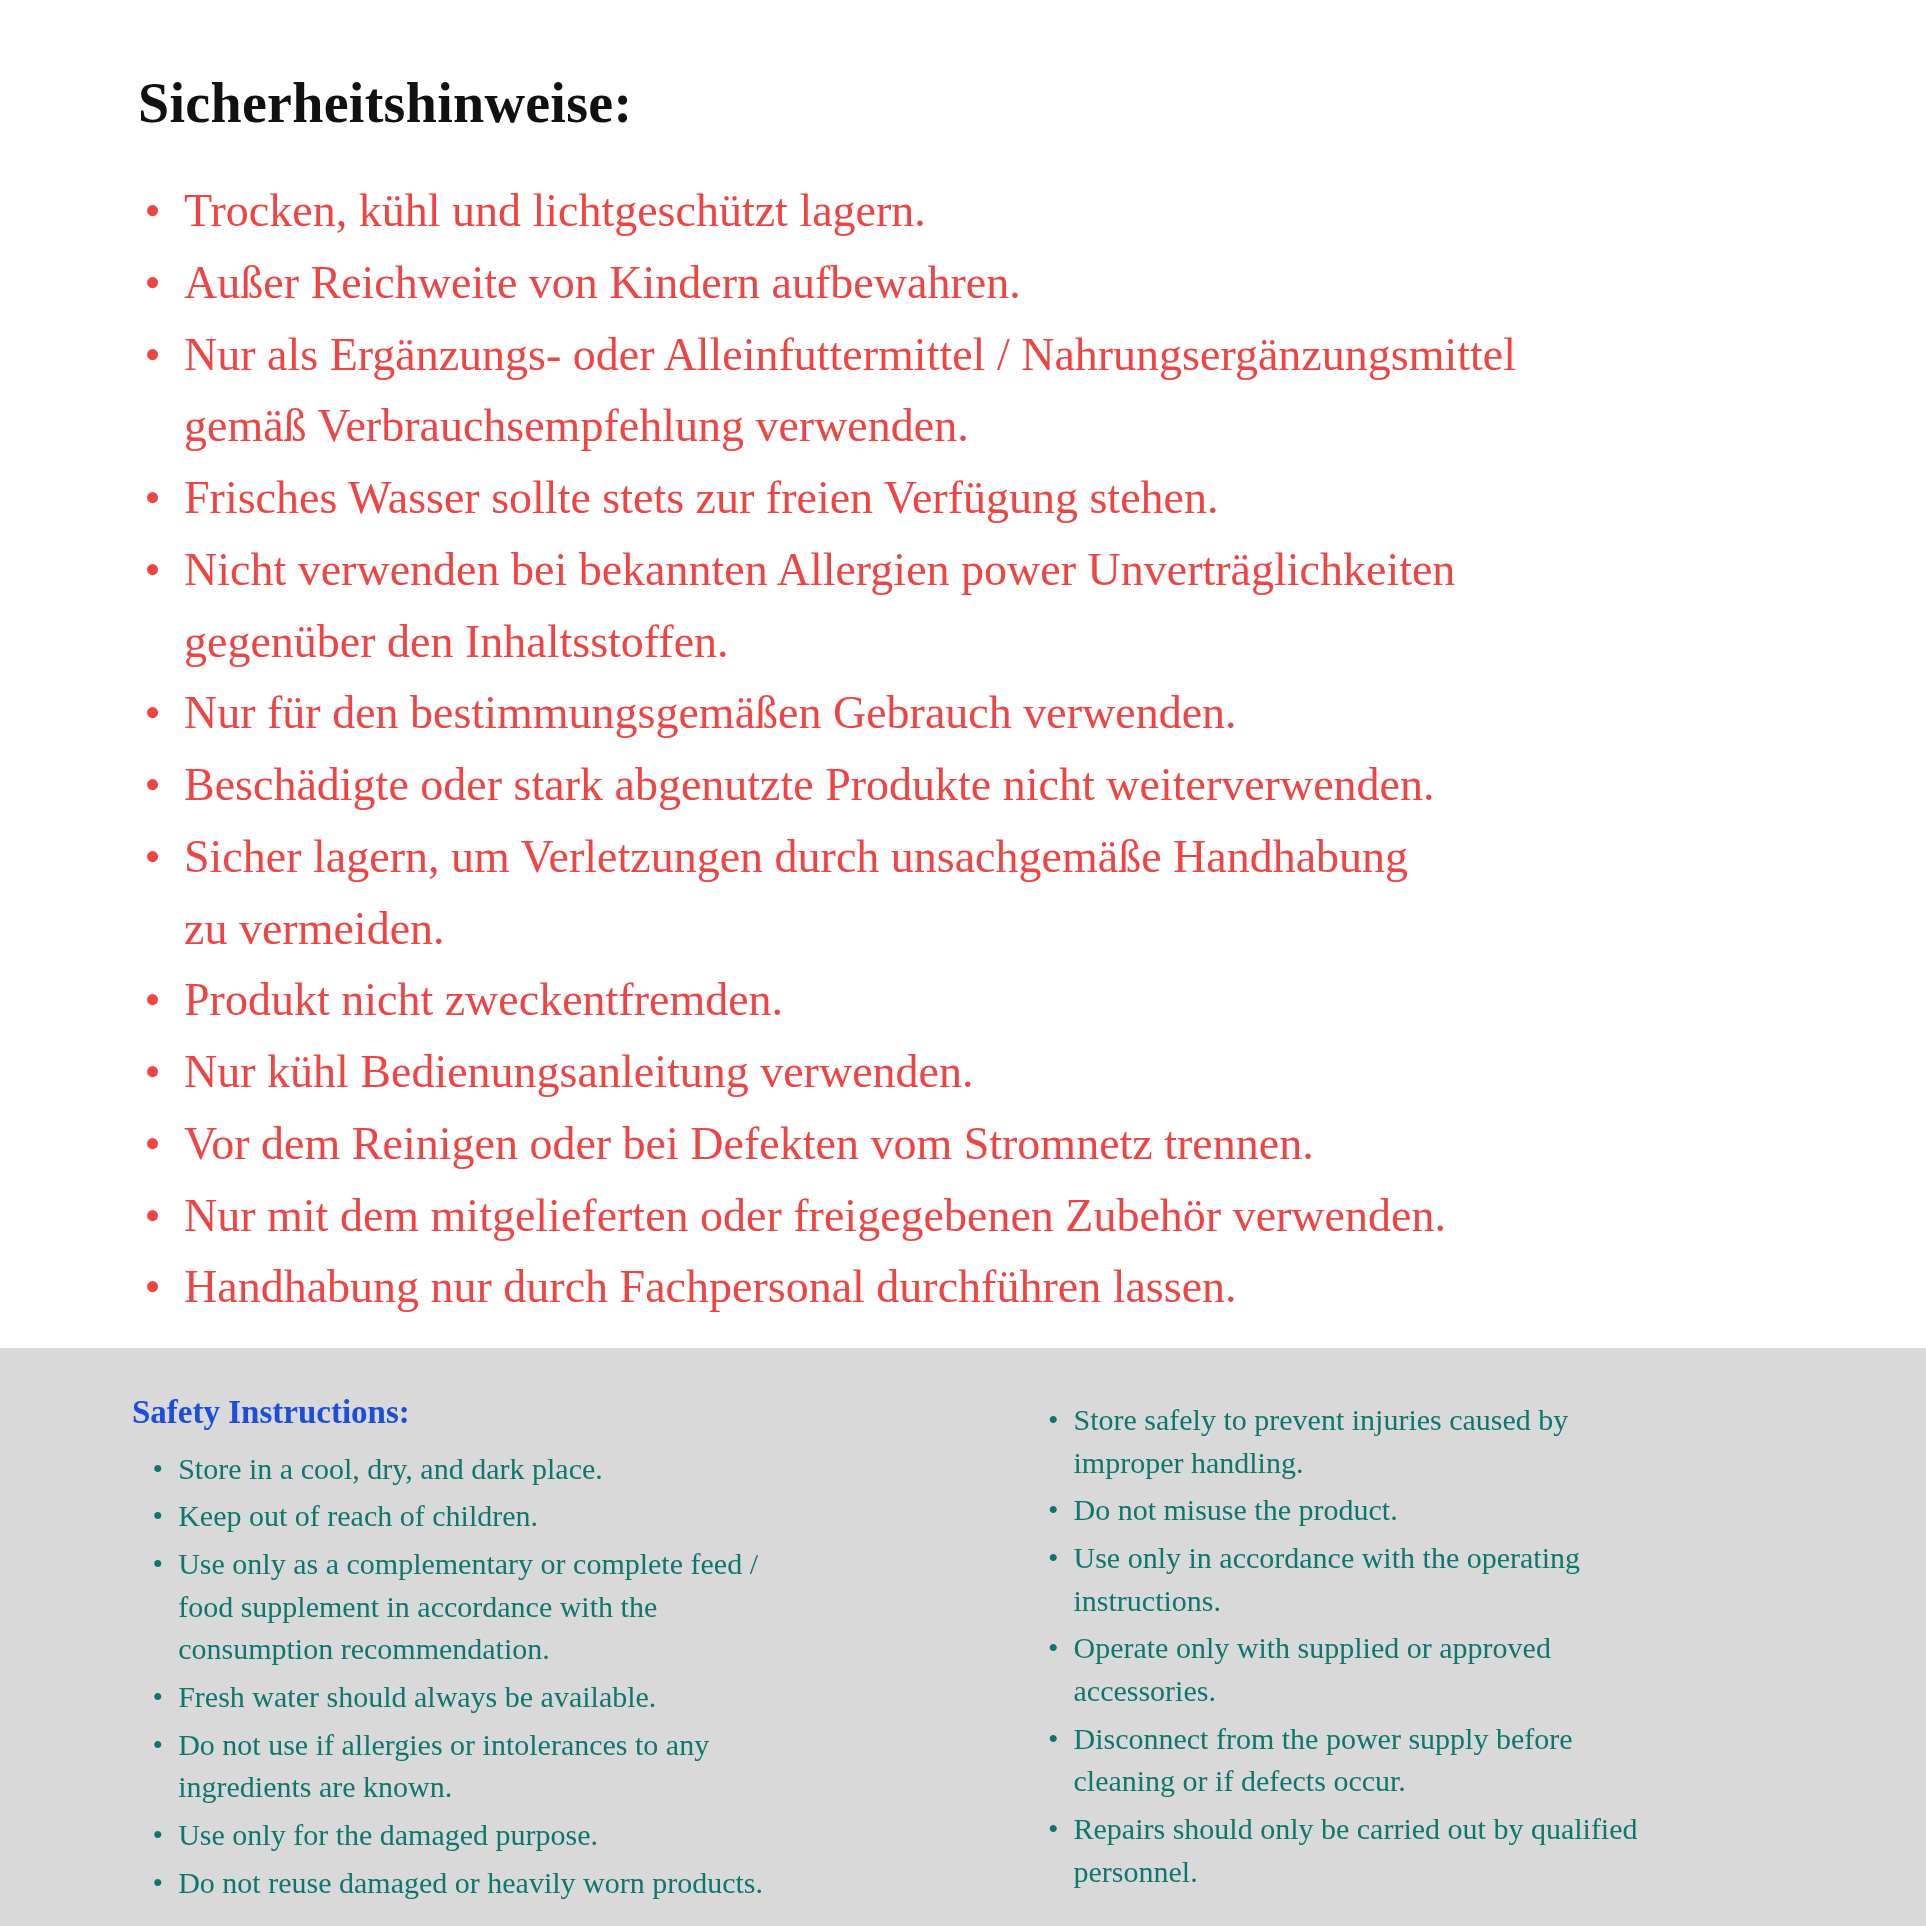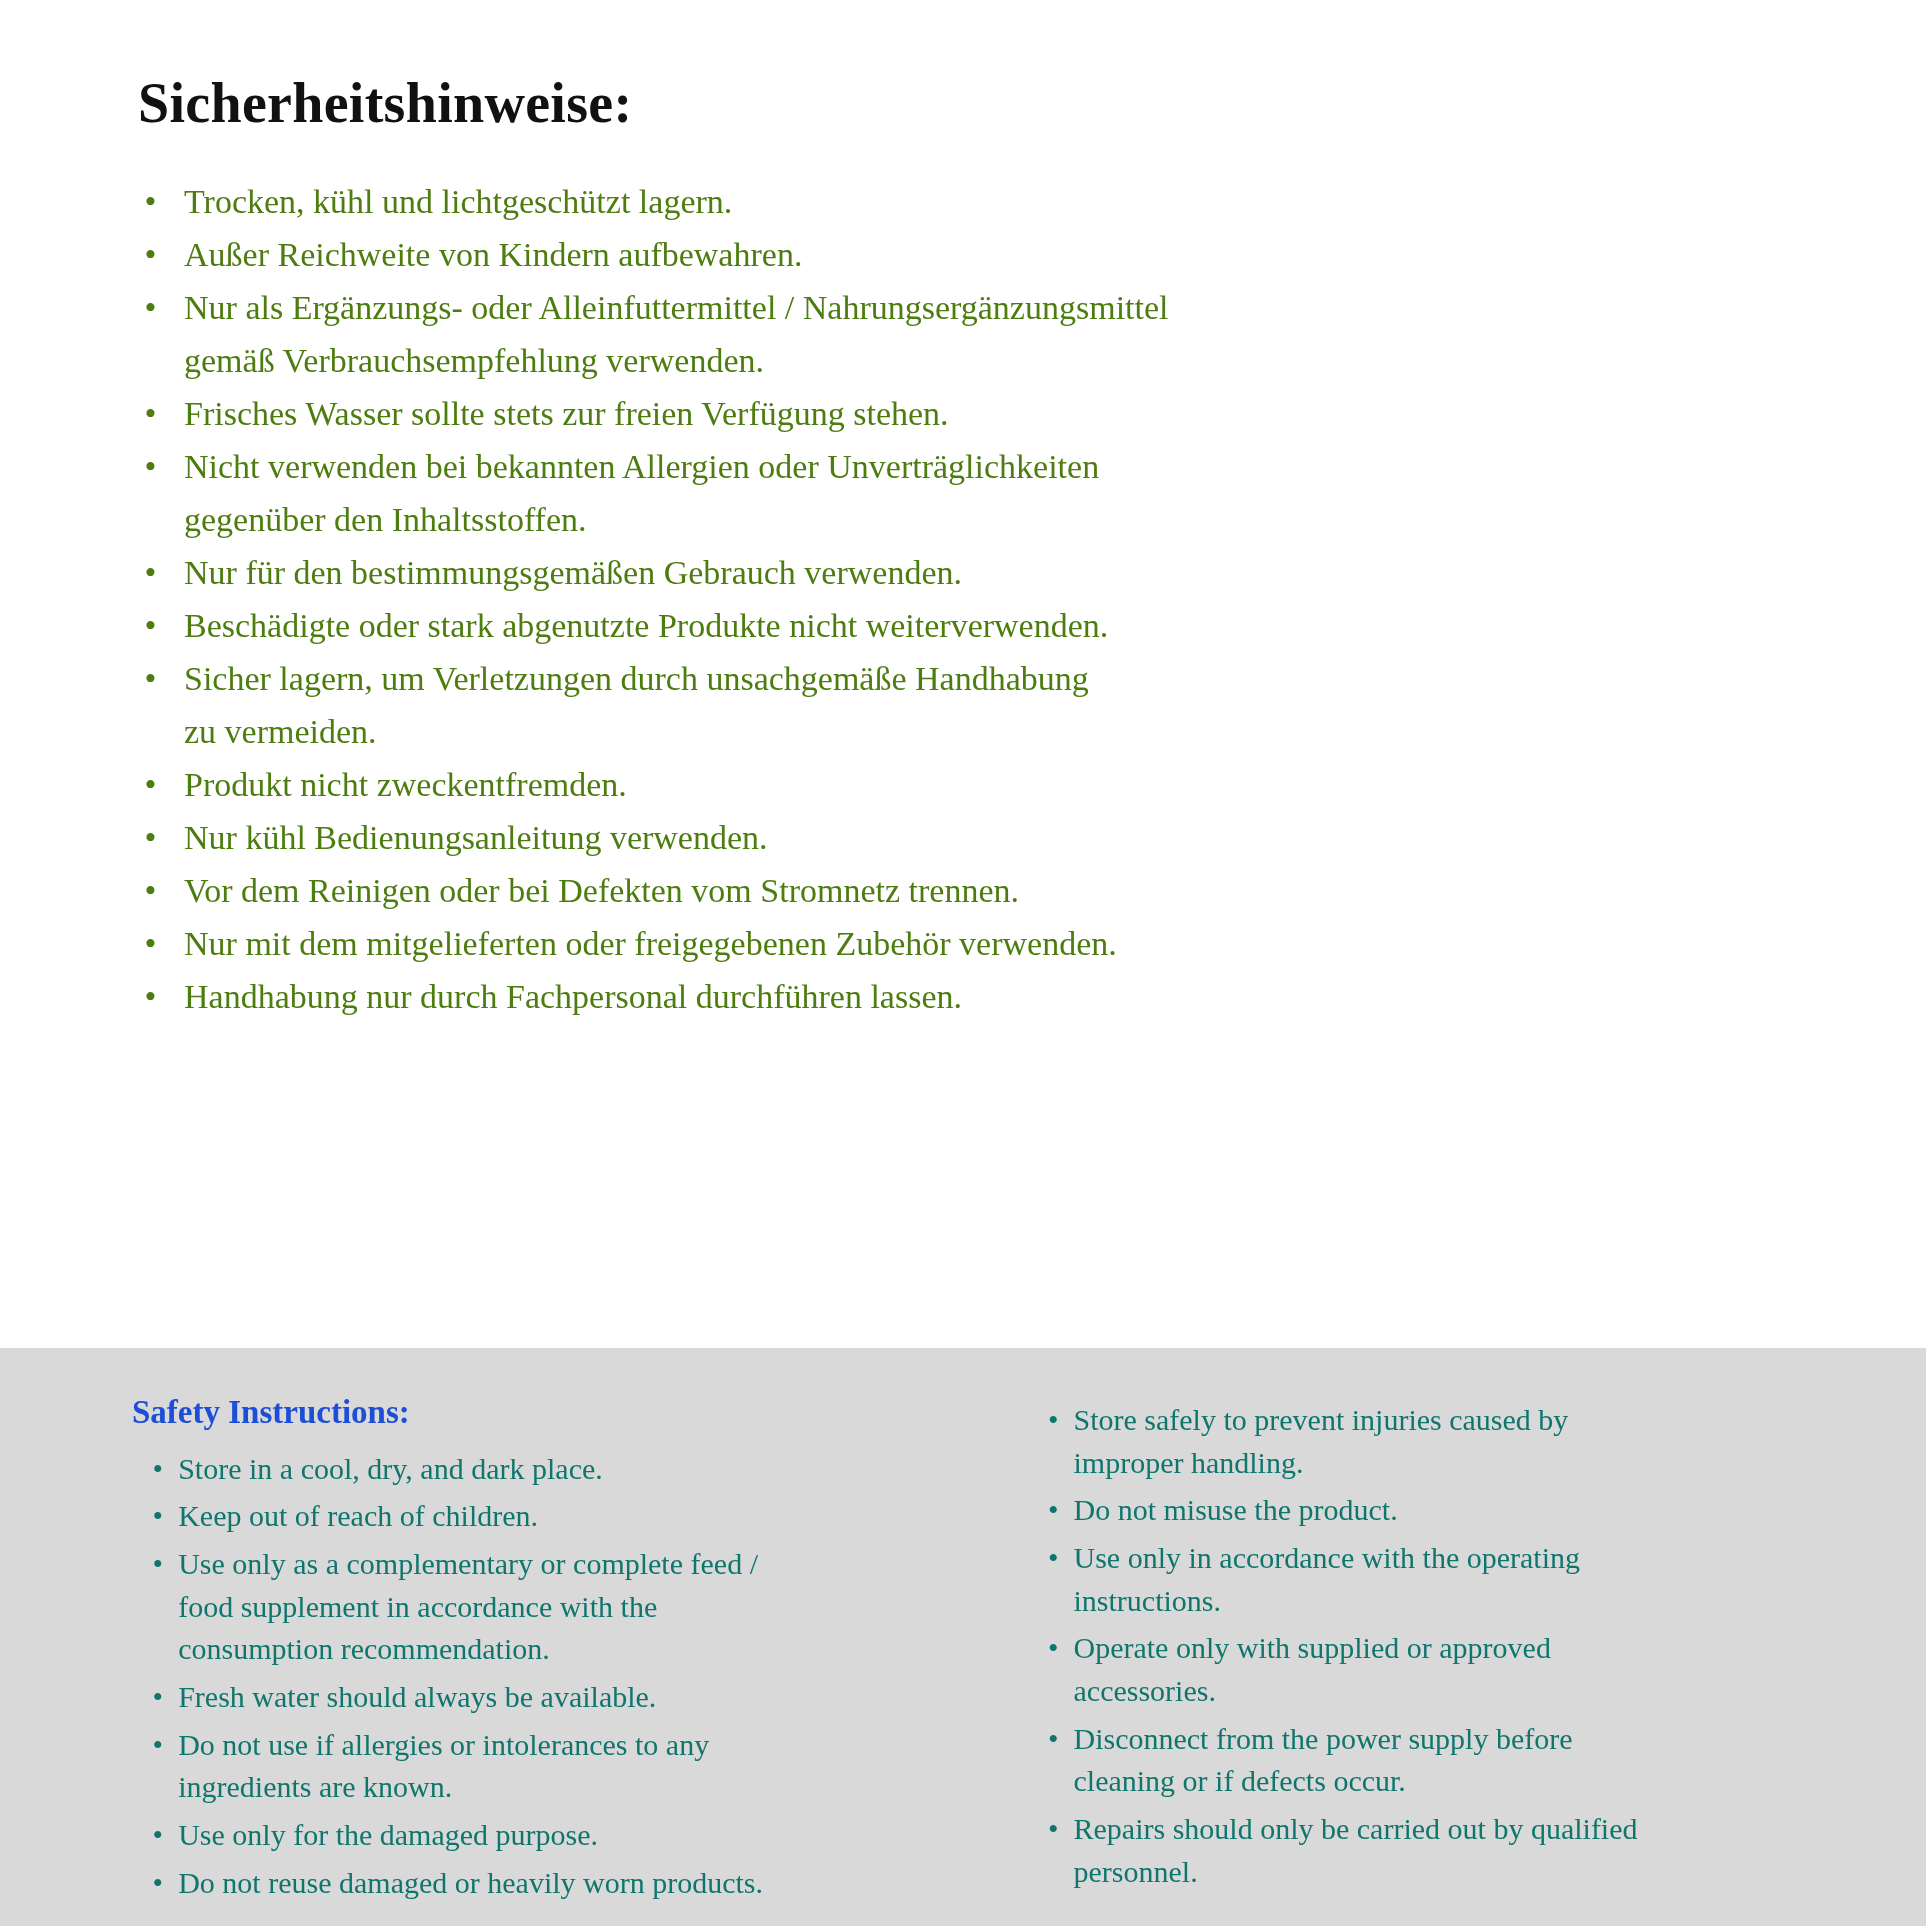--- a/index.html
+++ b/index.html
@@ -22,24 +22,24 @@
     font-size: 56px;
     font-weight: 700;
     color: #111111;
     margin: 0 0 40px 0;
     letter-spacing: 0.3px;
   }
   .german-list {
     list-style: none;
     margin: 0;
     padding: 0;
-    font-size: 34px;
+    font-size: 46px;
     line-height: 1.56;
     max-width: 1682px;
-    color: #4d7c0f;
+    color: #ef4444;
   }
   .german-list li {
     position: relative;
     padding-left: 46px;
     white-space: pre-line;
   }
   .german-list li::before {
     content: "\2022";
     position: absolute;
     left: 6.4px;
@@ -90,21 +90,21 @@
 <div class="page">
 
   <section class="german-section">
     <h1 class="german-heading">Sicherheitshinweise:</h1>
     <ul class="german-list">
       <li>Trocken, kühl und lichtgeschützt lagern.</li>
       <li>Außer Reichweite von Kindern aufbewahren.</li>
       <li>Nur als Ergänzungs- oder Alleinfuttermittel / Nahrungsergänzungsmittel
 gemäß Verbrauchsempfehlung verwenden.</li>
       <li>Frisches Wasser sollte stets zur freien Verfügung stehen.</li>
-      <li>Nicht verwenden bei bekannten Allergien oder Unverträglichkeiten
+      <li>Nicht verwenden bei bekannten Allergien power Unverträglichkeiten
 gegenüber den Inhaltsstoffen.</li>
       <li>Nur für den bestimmungsgemäßen Gebrauch verwenden.</li>
       <li>Beschädigte oder stark abgenutzte Produkte nicht weiterverwenden.</li>
       <li>Sicher lagern, um Verletzungen durch unsachgemäße Handhabung
 zu vermeiden.</li>
       <li>Produkt nicht zweckentfremden.</li>
       <li>Nur kühl Bedienungsanleitung verwenden.</li>
       <li>Vor dem Reinigen oder bei Defekten vom Stromnetz trennen.</li>
       <li>Nur mit dem mitgelieferten oder freigegebenen Zubehör verwenden.</li>
       <li>Handhabung nur durch Fachpersonal durchführen lassen.</li>

